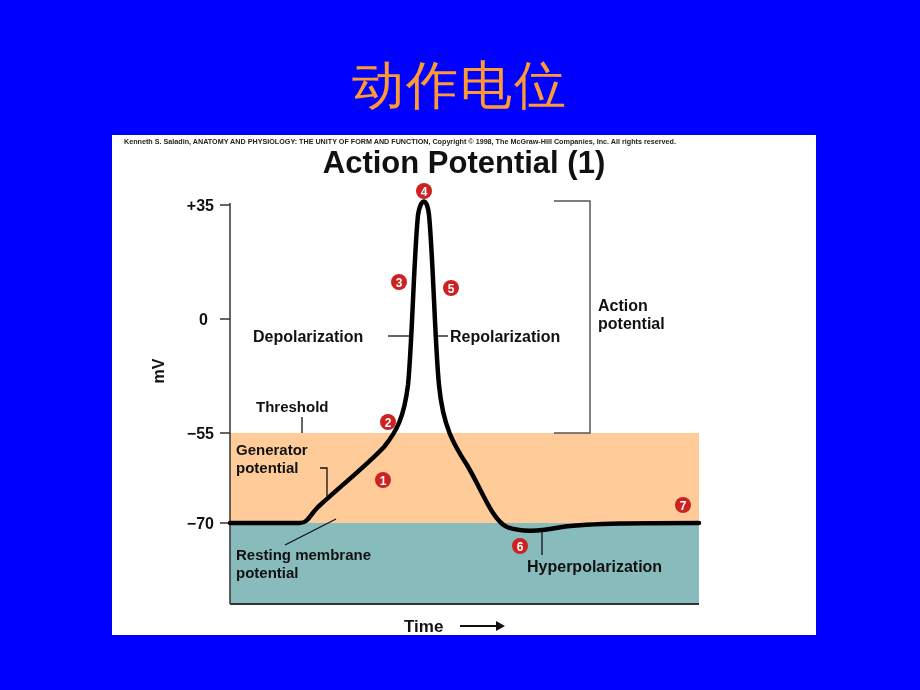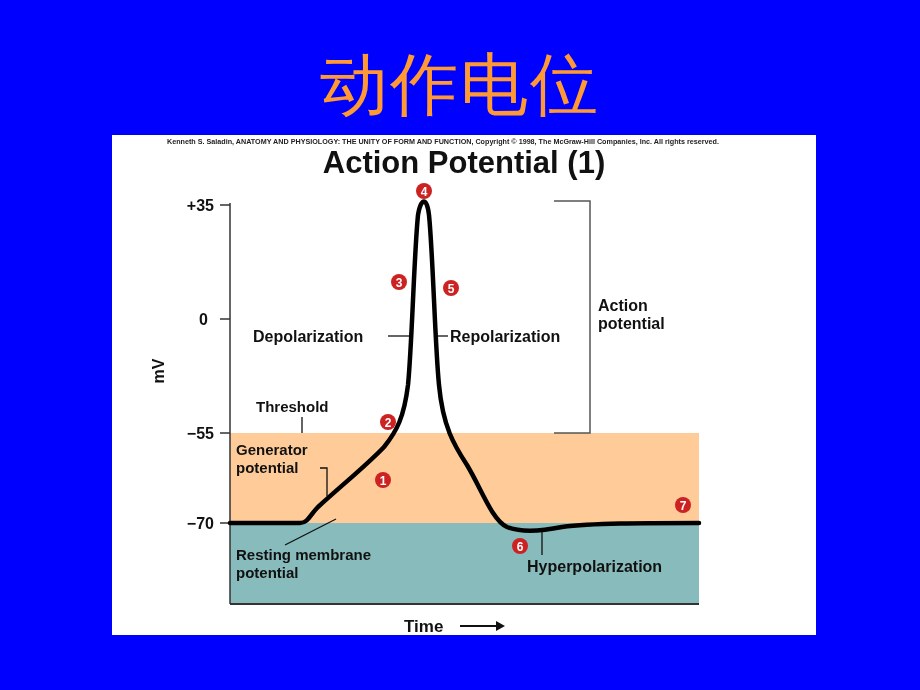--- a/index.html
+++ b/index.html
@@ -9,39 +9,38 @@
     position: relative;
     overflow: hidden;
     font-family: "Liberation Sans", sans-serif;
   }
   .slide-title {
     position: absolute;
     left: 0; width: 920px;
     top: 50px;
     text-align: center;
     font-family: "DejaVu Sans", sans-serif;
-    font-size: 68px;
+    font-size: 52px;
     color: #ff9933;
     letter-spacing: 2px;
     line-height: 70px;
   }
   .panel {
     position: absolute;
     left: 112px; top: 135px;
     width: 704px; height: 500px;
     background: #ffffff;
   }
   .copyright {
     position: absolute;
     left: 12px; top: 2px;
     font-size: 7.2px;
     font-weight: bold;
     color: #222;
     white-space: nowrap;
-    margin-left: 43px;
   }
   .fig-title {
     position: absolute;
     left: 0; width: 704px;
     top: 10px;
     text-align: center;
     font-size: 31px;
     font-weight: bold;
     color: #111;
     box-sizing: border-box;

